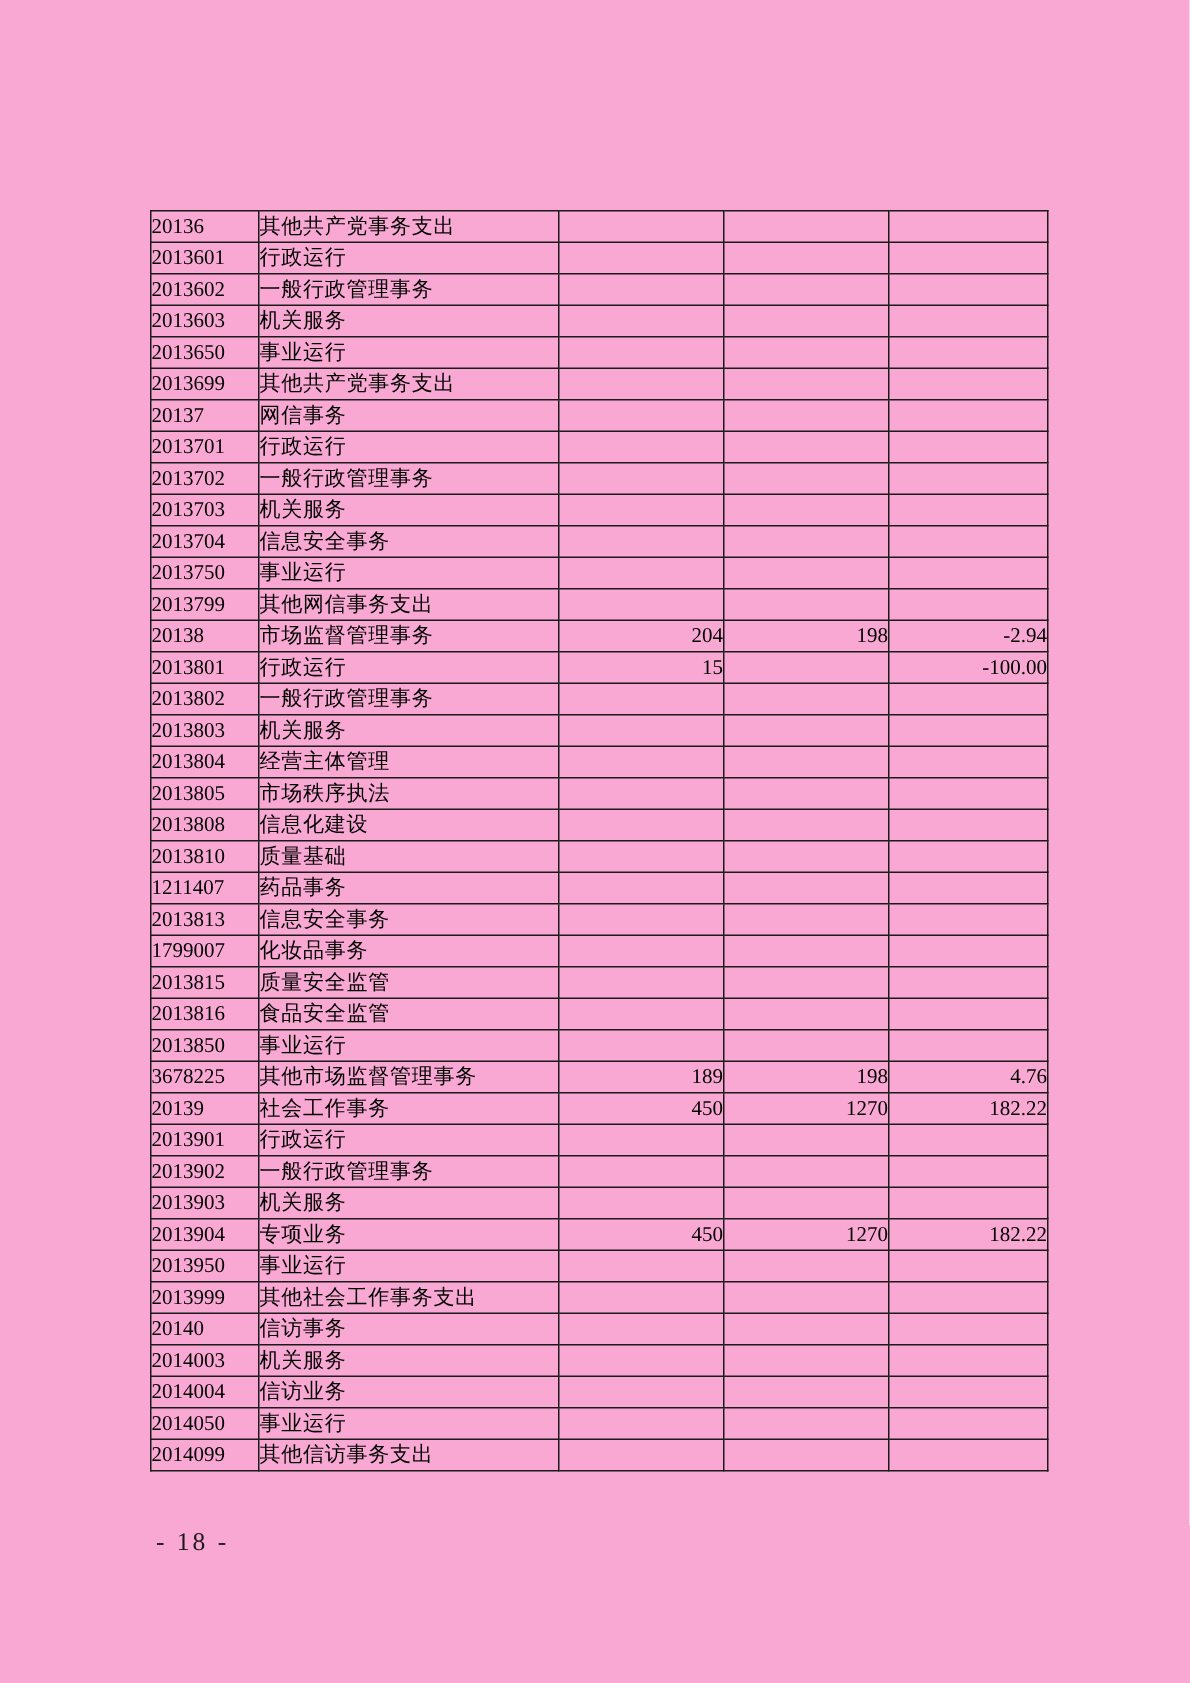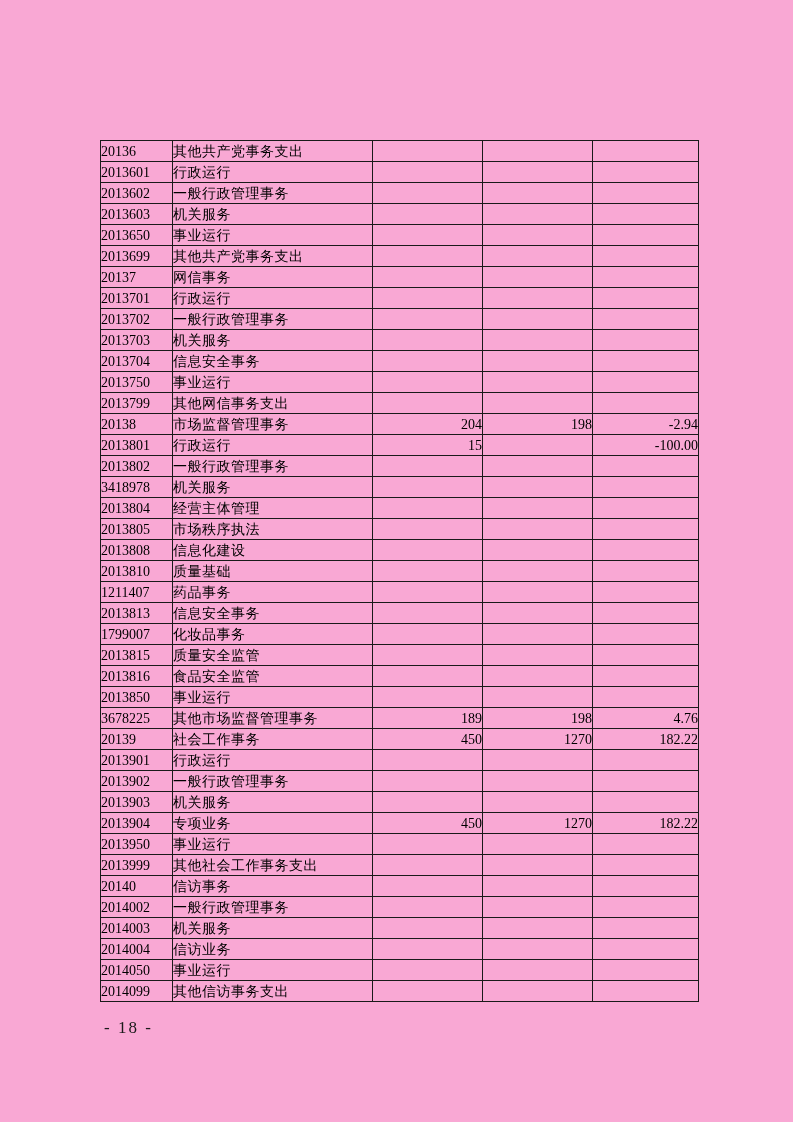--- a/index.html
+++ b/index.html
@@ -176,21 +176,21 @@
           <td class="col-num">-100.00</td>
         </tr>
         <tr>
           <td class="col-code">2013802</td>
           <td class="col-name">一般行政管理事务</td>
           <td class="col-num"></td>
           <td class="col-num"></td>
           <td class="col-num"></td>
         </tr>
         <tr>
-          <td class="col-code">3418978</td>
+          <td class="col-code">2013803</td>
           <td class="col-name">机关服务</td>
           <td class="col-num"></td>
           <td class="col-num"></td>
           <td class="col-num"></td>
         </tr>
         <tr>
           <td class="col-code">2013804</td>
           <td class="col-name">经营主体管理</td>
           <td class="col-num"></td>
           <td class="col-num"></td>
@@ -316,27 +316,20 @@
           <td class="col-num"></td>
         </tr>
         <tr>
           <td class="col-code">20140</td>
           <td class="col-name">信访事务</td>
           <td class="col-num"></td>
           <td class="col-num"></td>
           <td class="col-num"></td>
         </tr>
         <tr>
-          <td class="col-code">2014002</td>
-          <td class="col-name">一般行政管理事务</td>
-          <td class="col-num"></td>
-          <td class="col-num"></td>
-          <td class="col-num"></td>
-        </tr>
-        <tr>
           <td class="col-code">2014003</td>
           <td class="col-name">机关服务</td>
           <td class="col-num"></td>
           <td class="col-num"></td>
           <td class="col-num"></td>
         </tr>
         <tr>
           <td class="col-code">2014004</td>
           <td class="col-name">信访业务</td>
           <td class="col-num"></td>

